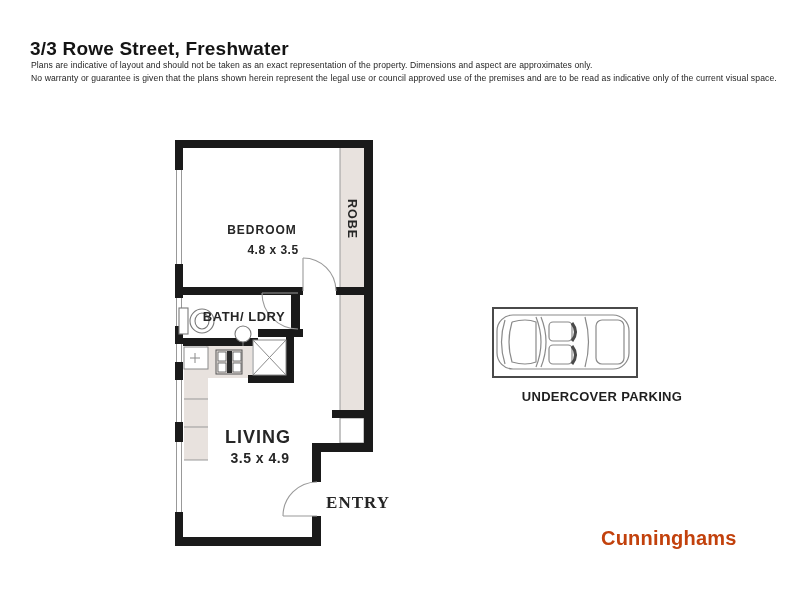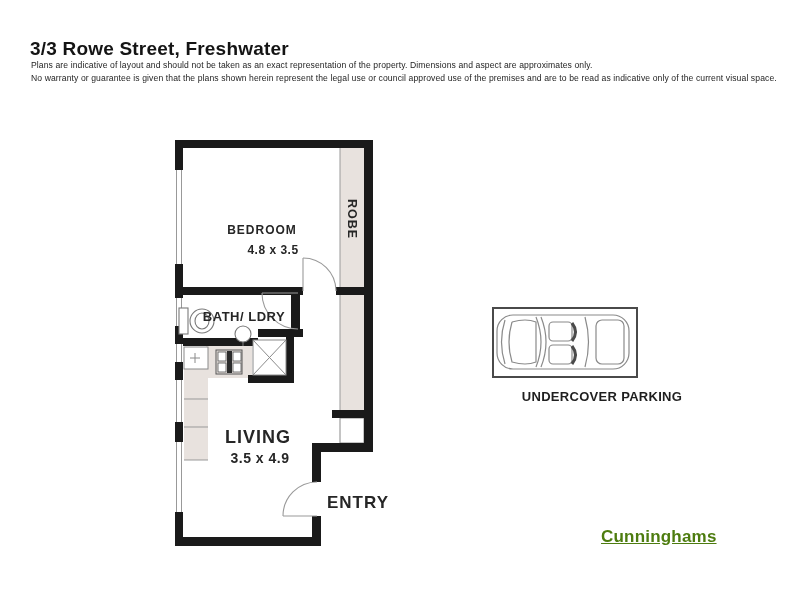--- a/index.html
+++ b/index.html
@@ -19,27 +19,27 @@
   #disclaimer-2{top:73px;}
   .plan-label{
     font-weight:700;color:#262626;white-space:nowrap;
     transform:translate(-50%,-50%);text-align:center;
   }
   #bedroom-label{left:262px;top:230px;font-size:12px;letter-spacing:1px;}
   #bedroom-dims{left:273px;top:250px;font-size:12px;letter-spacing:.5px;}
   #bath-label{left:244px;top:316px;font-size:13px;letter-spacing:.5px;}
   #living-label{left:258px;top:437px;font-size:18px;letter-spacing:1px;}
   #living-dims{left:260px;top:458px;font-size:14px;letter-spacing:.5px;}
-  #entry-label{left:358px;top:503px;font-size:17px;letter-spacing:1px;}
+  #entry-label{left:358px;top:503px;font-size:17px;letter-spacing:1px;font-family:Liberation Serif, serif;}
   #robe-label{left:352px;top:219px;font-size:12.5px;letter-spacing:1px;
     transform:translate(-50%,-50%) rotate(90deg);}
   #parking-label{left:562px;top:396px;font-size:13px;letter-spacing:.3px;color:#1f1f1f;margin-left:40px;}
   #brand-logo{
-    left:601px;top:527px;font-size:17px;font-weight:700;color:#4d7c0f;
-    letter-spacing:.2px;white-space:nowrap;text-decoration:underline;
+    left:601px;top:527px;font-size:20px;font-weight:700;color:#c2410c;
+    letter-spacing:.2px;white-space:nowrap;
   }
   svg{position:absolute;left:0;top:0;}
 </style>
 </head>
 <body>
 
 <svg width="800" height="600" viewBox="0 0 800 600">
 
   <g stroke="#999999" stroke-width="1">
     <line x1="176.5" y1="148" x2="176.5" y2="537"></line>

